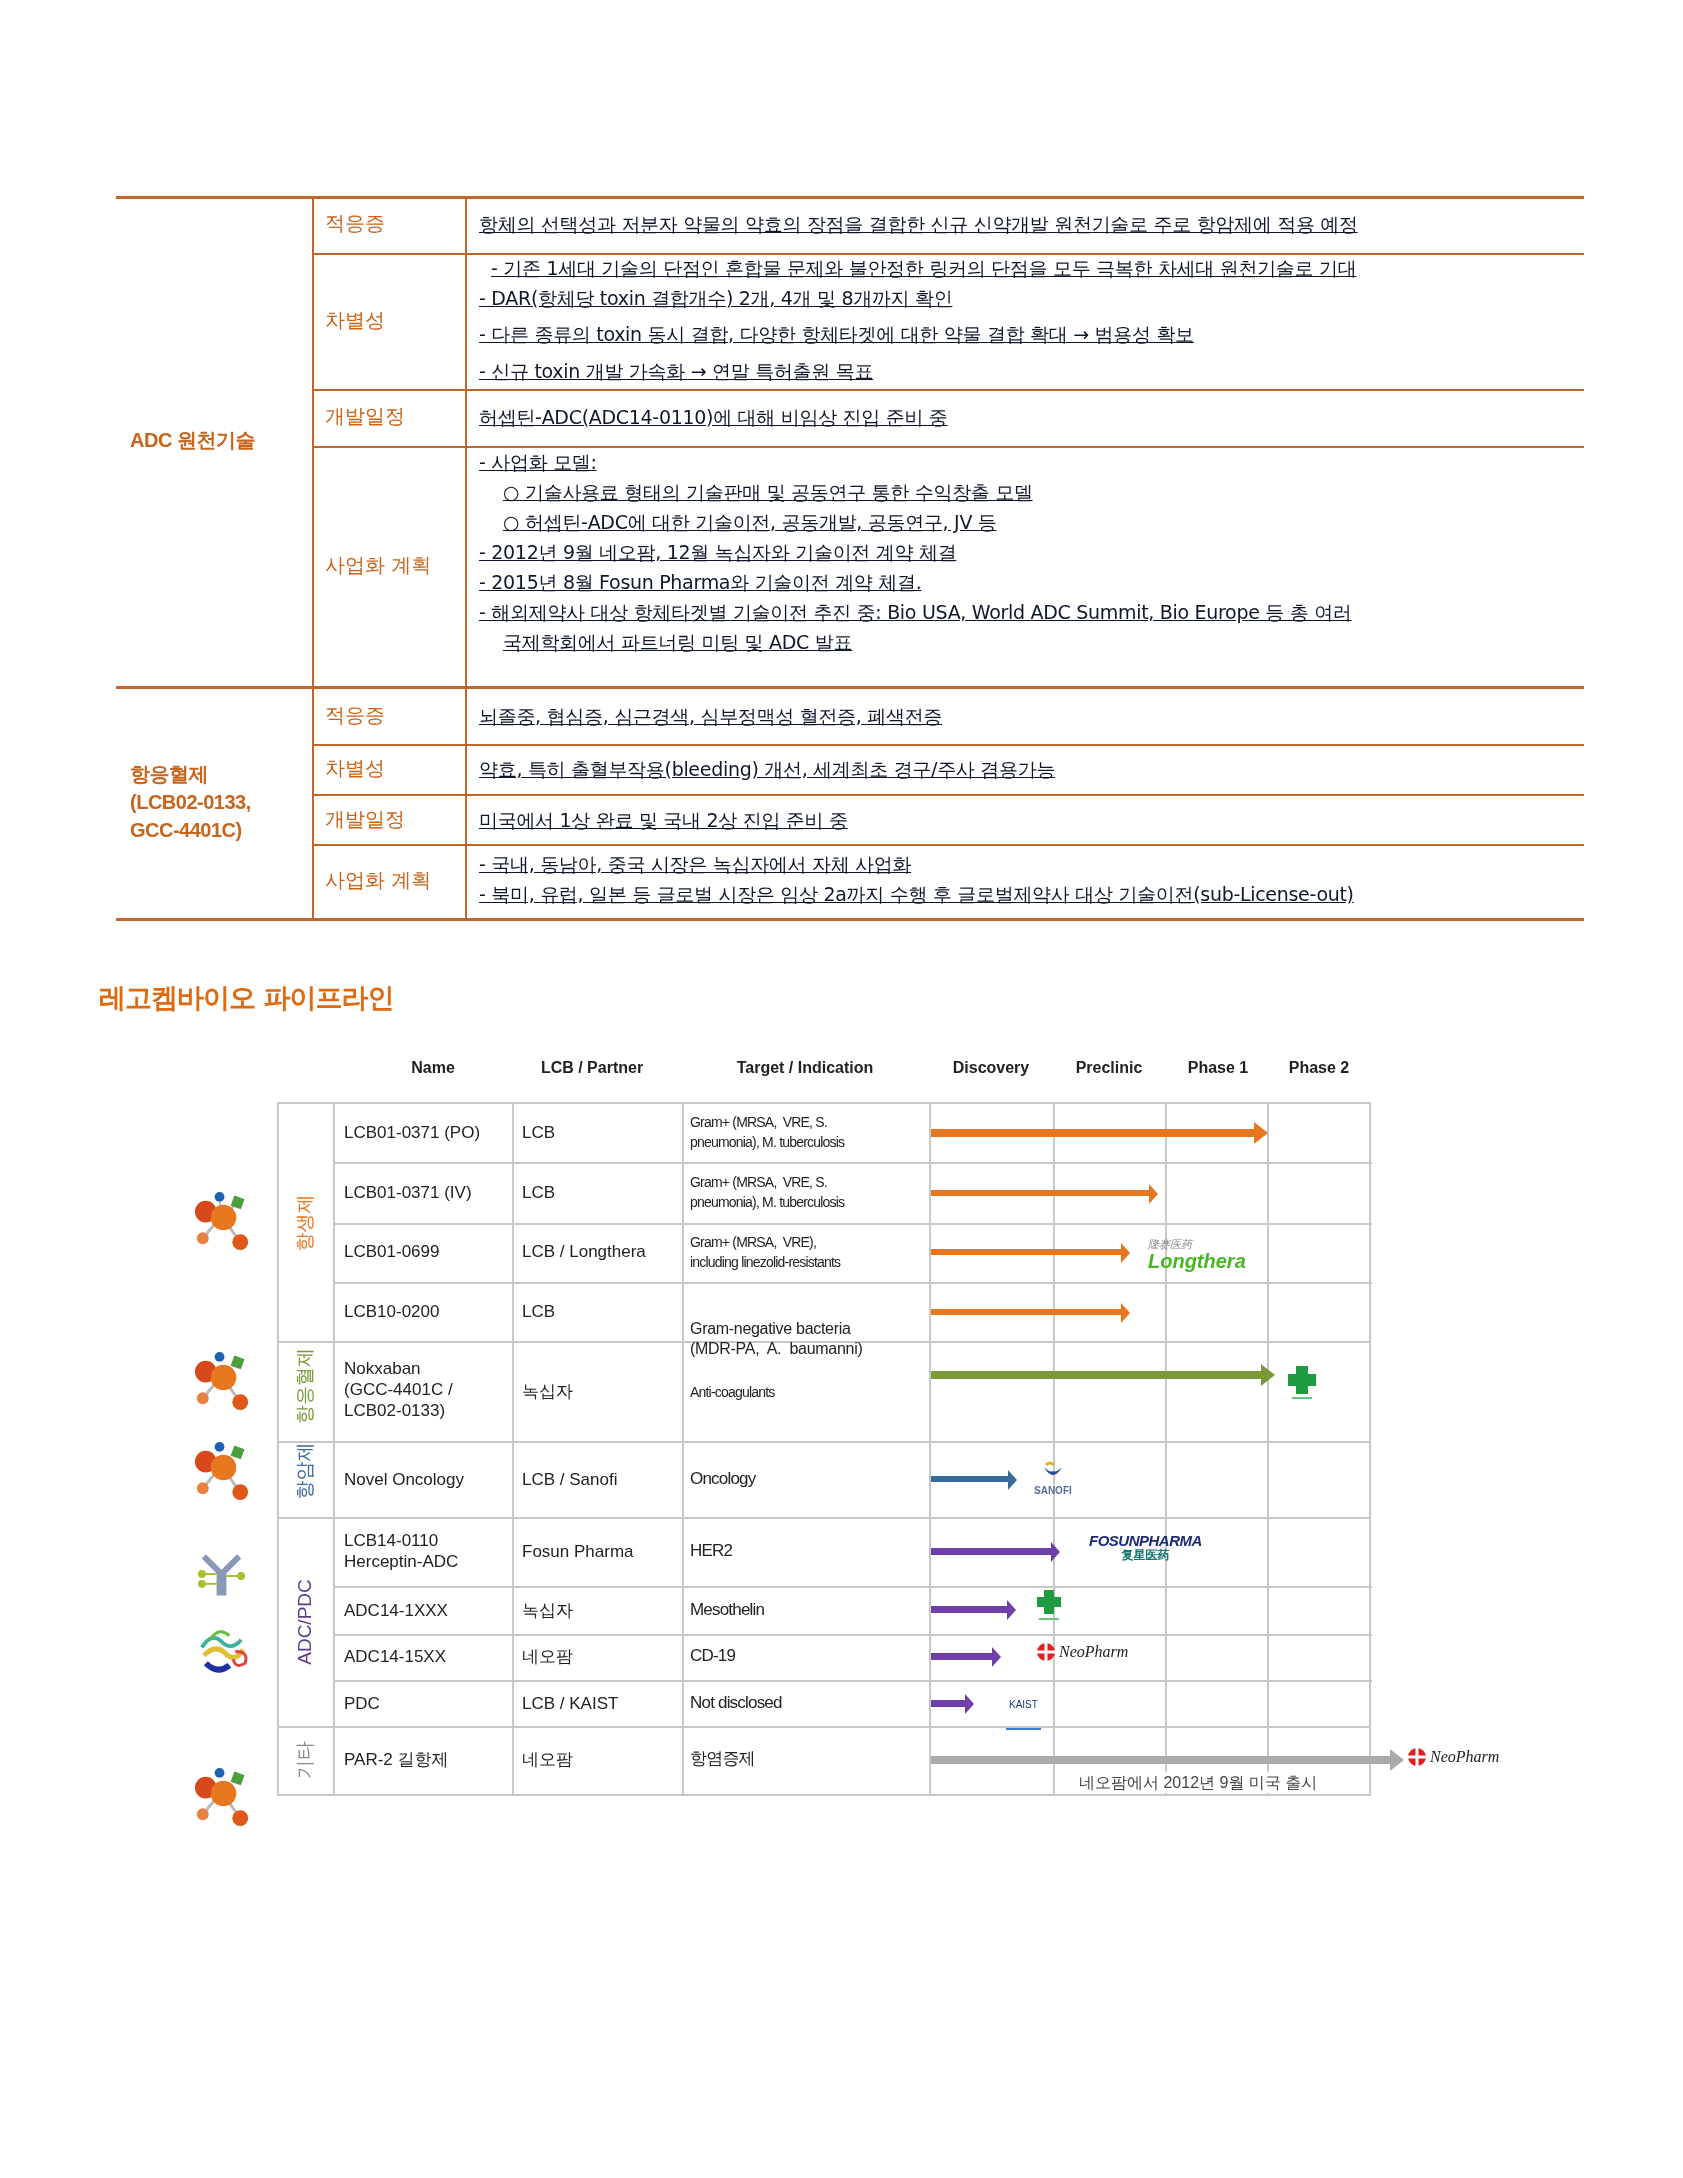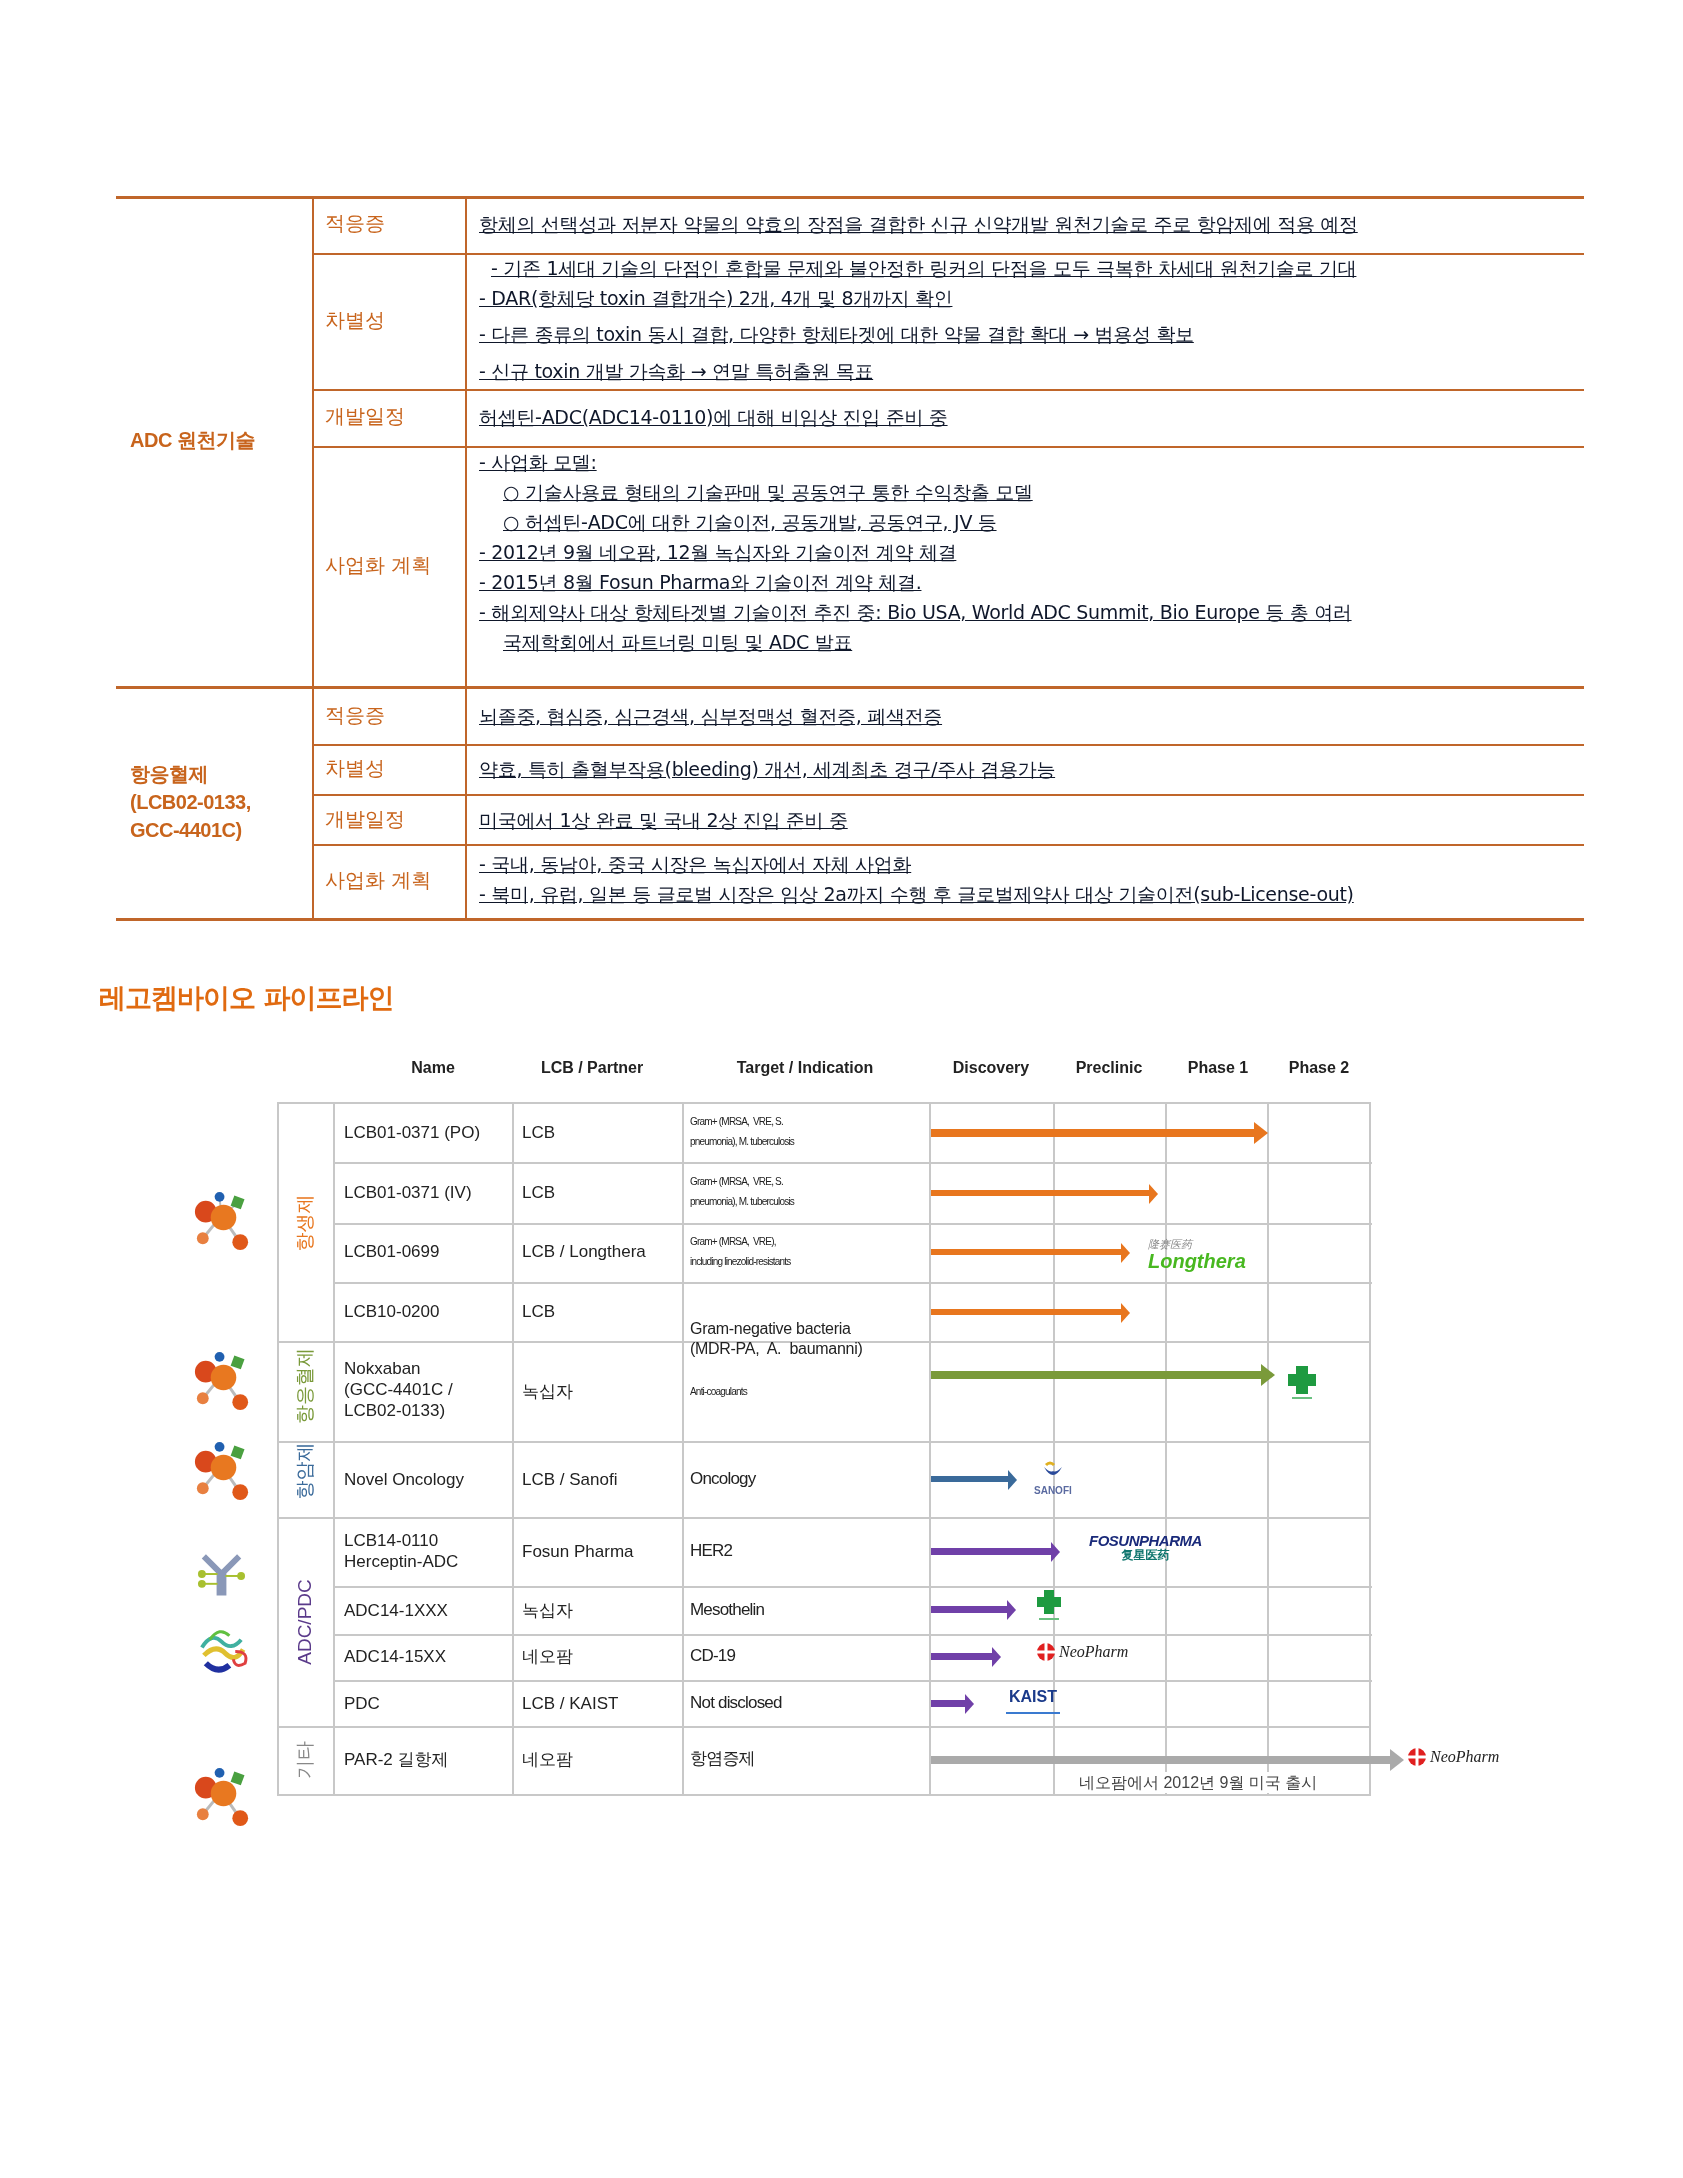--- a/index.html
+++ b/index.html
@@ -17,21 +17,21 @@
   .line.sub { padding-left:24px; }
   
   .section-title { position:absolute; left:99px; top:980px; font-size:27px; font-weight:bold; color:#e06a10; letter-spacing:-1px; }
   
   .pl-head { position:absolute; top:1059px; font-size:16px; font-weight:bold; color:#222;
              font-family:"Liberation Sans",sans-serif; transform:translateX(-50%); white-space:nowrap; }
   .g-h { position:absolute; height:2px; background:#c8c8c8; }
   .g-v { position:absolute; width:2px; background:#c8c8c8; }
   .pl-cell { position:absolute; font-size:17px; color:#222; line-height:21px;
              font-family:"Liberation Sans",sans-serif; white-space:nowrap; }
-  .pl-target { position:absolute; font-size:10px; color:#222; line-height:20px; letter-spacing:-0.8px;
+  .pl-target { position:absolute; font-size:14px; color:#222; line-height:20px; letter-spacing:-0.8px;
                font-family:"Liberation Sans",sans-serif; white-space:nowrap; }
   .cat { position:absolute; transform:translate(-50%,-50%) rotate(-90deg); white-space:nowrap;
          font-size:19px; font-family:"Liberation Sans","DejaVu Sans",sans-serif; }
   .arrow { position:absolute; height:8px; }
   .arrow::after { content:""; position:absolute; right:-14px; top:-7px; border-left:14px solid; border-left-color:inherit;
                   border-top:11px solid transparent; border-bottom:11px solid transparent; }
   .arrow.thin::after { right:-9px; top:-6px; border-left-width:9px; border-top-width:10px; border-bottom-width:10px; }
   .logo { position:absolute; font-family:"Liberation Sans",sans-serif; white-space:nowrap; }
   .icon { position:absolute; }
 </style>
@@ -292,21 +292,21 @@
         <rect x="0" y="7.5" width="18" height="3" fill="#fff"></rect>
       </svg>
     <span style="font-family:'Liberation Serif',serif;font-style:italic;font-size:16px;color:#222;">NeoPharm</span>
   </div>
 
   <div class="pl-cell" style="left:344px;top:1693px;">PDC</div>
   <div class="pl-cell" style="left:522px;top:1693px;">LCB / KAIST</div>
   <div class="pl-target" style="left:690px;top:1693px;font-size:17px;">Not disclosed</div>
   <div class="arrow thin" style="left:931px;width:34px;top:1700px;height:7px;background:#7040a8;border-color:#7040a8;"></div>
   <div class="logo" style="left:1006px;top:1681px;">
-    <div style="font-size:16px;color:#1a3a8a;font-weight:bold;line-height:15px;border-bottom:2px solid #3a7ad0;padding:8px 3px;">KAIST</div>
+    <div style="font-size:10px;color:#1a3a8a;font-weight:normal;line-height:15px;border-bottom:2px solid #3a7ad0;padding:16px 3px;">KAIST</div>
   </div>
 
   <div class="pl-cell" style="left:344px;top:1749px;">PAR-2  길항제</div>
   <div class="pl-cell" style="left:522px;top:1749px;">네오팜</div>
   <div class="pl-target" style="left:690px;top:1749px;font-size:17px;">항염증제</div>
   <div class="arrow" style="left:931px;width:459px;top:1756px;height:8px;background:#aaaaaa;border-color:#aaaaaa;"></div>
   <div class="logo" style="left:1408px;top:1748px;display:flex;align-items:center;gap:4px;">
     <svg width="18" height="18" viewBox="0 0 18 18">
         <circle cx="9" cy="9" r="9" fill="#e02020"></circle>
         <rect x="7.5" y="0" width="3" height="18" fill="#fff"></rect>

